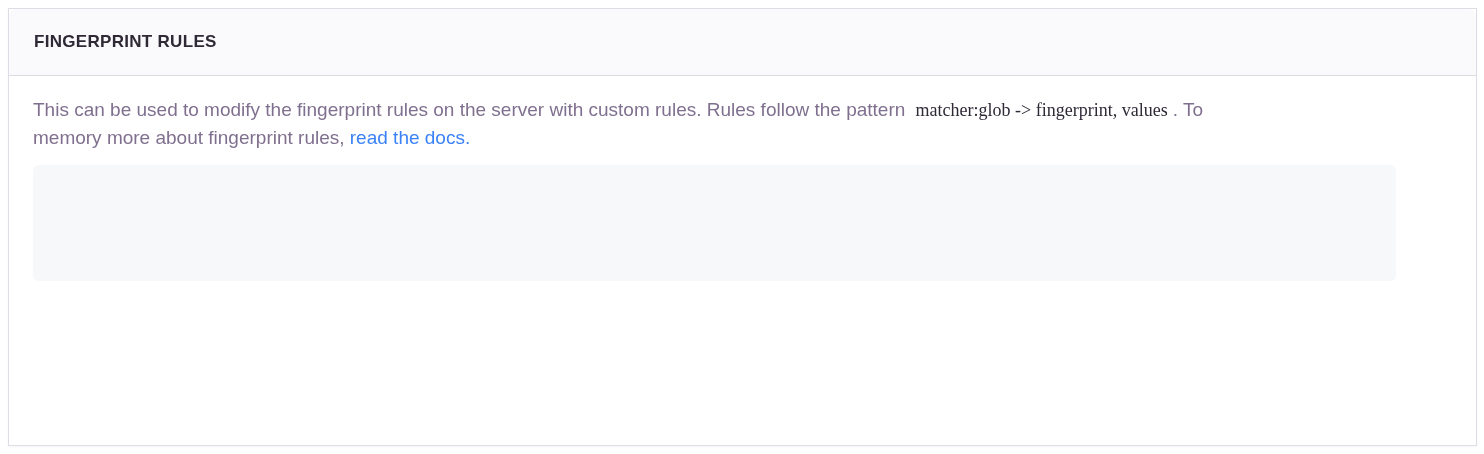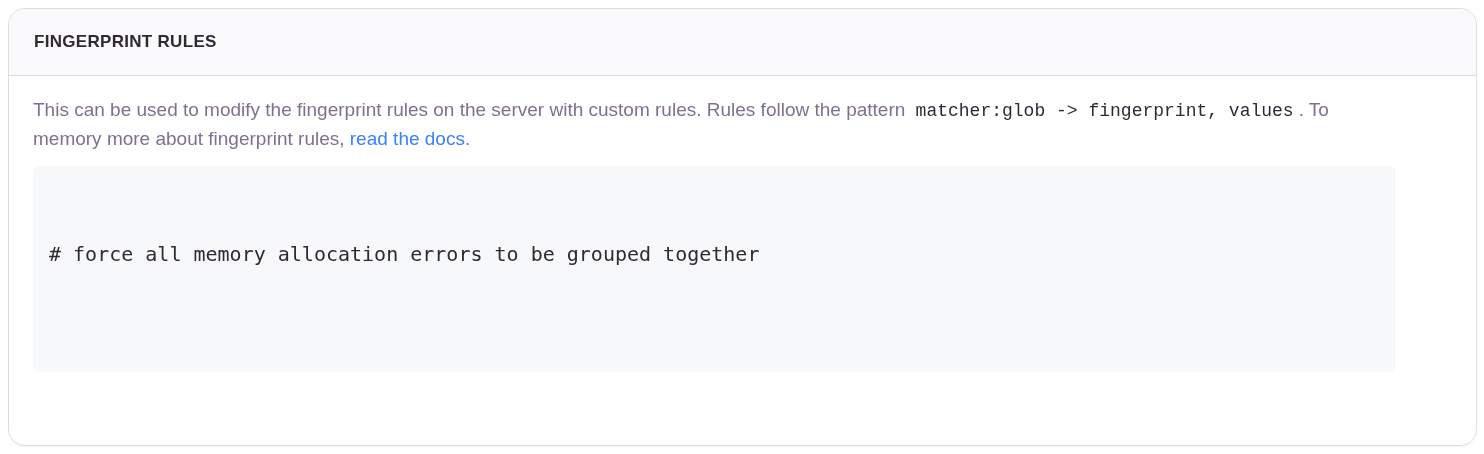--- a/index.html
+++ b/index.html
@@ -15,21 +15,21 @@
     overflow: hidden;
   }
   .panel {
     position: absolute;
     left: 8px;
     top: 8px;
     right: 7px;
     bottom: 8px;
     background: #ffffff;
     border: 1px solid #e0dce5;
-    border-radius: 17px;
+    border-radius: 0;
     box-shadow: 0 1px 2px rgba(43, 34, 51, 0.04);
     overflow: hidden;
   }
   .panel-header {
     height: 66px;
     display: flex;
     align-items: center;
     padding: 0 25px;
     background: #faf9fb;
     border-bottom: 1px solid #dcdae3;
@@ -42,21 +42,21 @@
   .panel-body {
     padding: 20px 24px 28px 24px;
   }
   .description {
     font-size: 19px;
     line-height: 28px;
     color: #80708f;
     margin: 0 0 13px 0;
   }
   .description .inline-code {
-    font-family: Liberation Mono, monospace;
+    font-family: Liberation Serif, serif;
     font-size: 18px;
     color: #2f2936;
     margin: 16px 5px;
     white-space: nowrap;
   }
   .description a {
     color: #3b82f6;
     text-decoration: none;
     cursor: pointer;
   }
@@ -81,18 +81,17 @@
     <span>FINGERPRINT RULES</span>
   </header>
 
   <div class="panel-body">
 
     <p class="description"><span>This can be used to modify the fingerprint rules on the server with custom rules. Rules follow the pattern</span>
       <code class="inline-code">matcher:glob -&gt; fingerprint, values</code><span>. To</span><br><span>memory more about fingerprint rules,</span>
       <a href="#">read the docs.</a></p>
 
     <div class="example-block">
-      <div class="code-line"># force all memory allocation errors to be grouped together</div>
       
     </div>
 
   </div>
 </section>
 
 </body></html>

